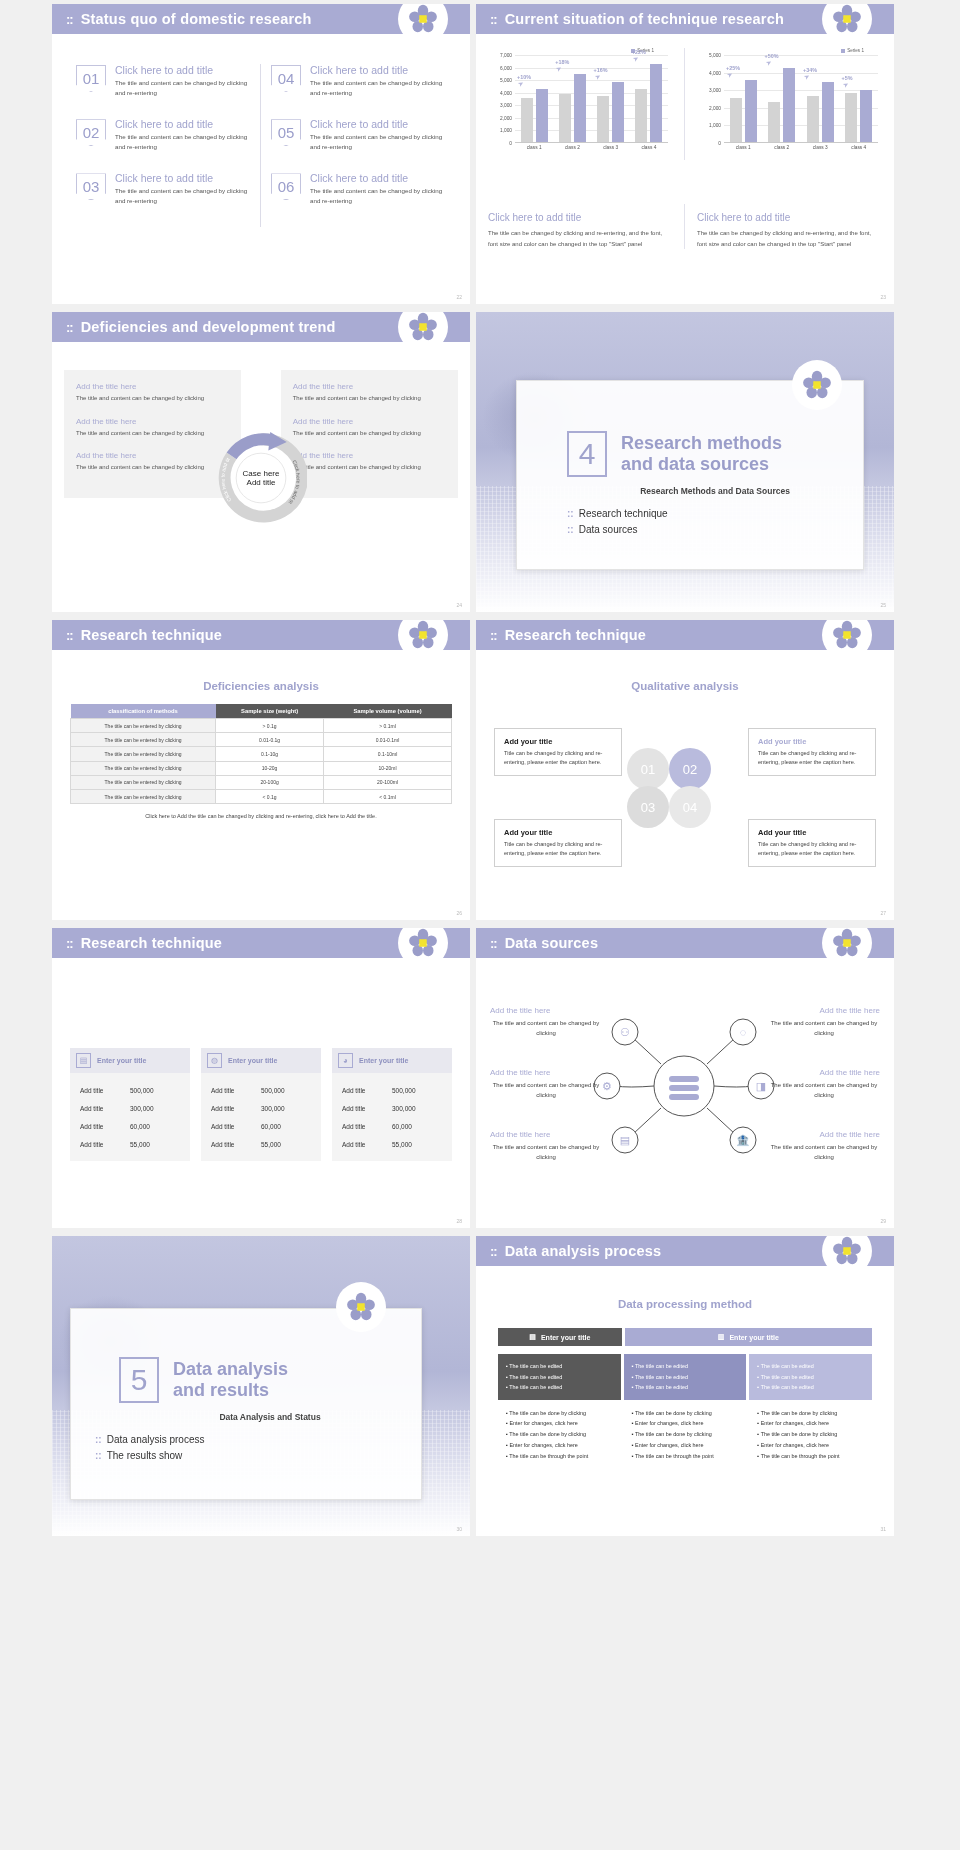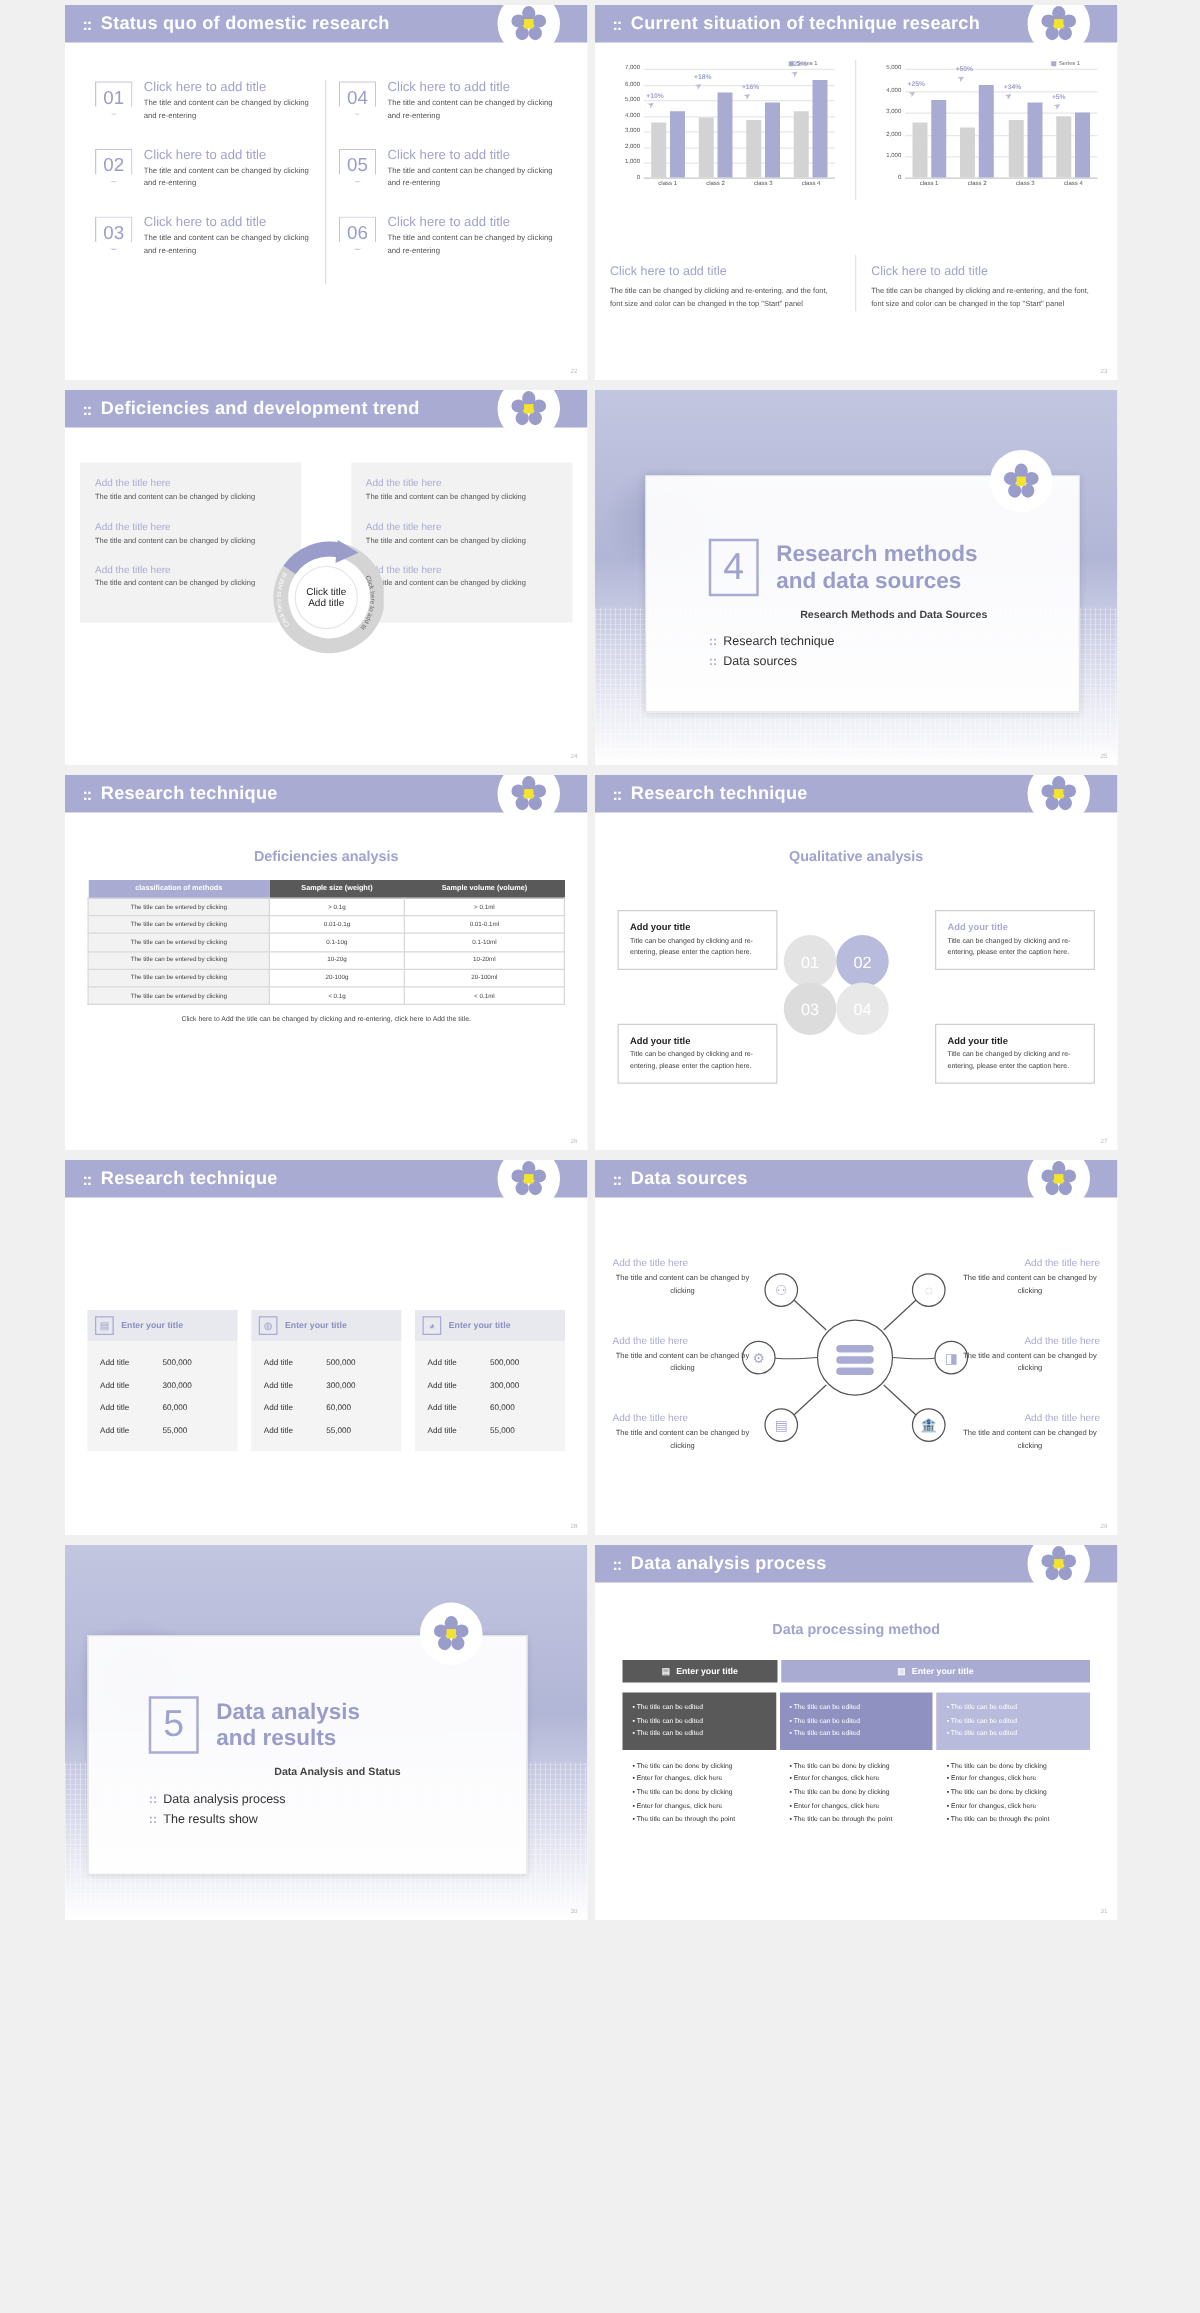--- a/index.html
+++ b/index.html
@@ -418,21 +418,21 @@
         <path d="M50 8 A42 42 0 1 1 18 26" fill="none" stroke="#d4d4d4" stroke-width="13"></path>
         <path d="M18 26 A42 42 0 0 1 62 9" fill="none" stroke="#9a9dc9" stroke-width="13"></path>
         <polygon points="60,0 78,11 58,20" fill="#9a9dc9"></polygon>
         <circle cx="50" cy="50" r="27" fill="#fff" stroke="#e5e5e5" stroke-width="1"></circle>
         <path id="arcL" d="M18 74 A40 40 0 0 1 16 30" fill="none"></path>
         <path id="arcR" d="M84 32 A40 40 0 0 1 80 76" fill="none"></path>
         <text font-size="5.5" fill="#fff"><textPath href="#arcL">Click here to add title</textPath></text>
         <text font-size="5.5" fill="#666"><textPath href="#arcR">Click here to add title</textPath></text>
       </svg>
       <div style="position:absolute;left:0;top:50%;width:100%;transform:translateY(-50%);text-align:center;">
-        <div style="font-size:8px;color:#222;">Click title</div>
+        <div style="font-size:8px;color:#222;">Case here</div>
         <div style="font-size:8px;color:#222;">Add title</div>
       </div>
     </div>
     <div class="pgnum">24</div>
   </div>
 
   <div class="slide">
     <div class="cover">
         <div class="coverbg"></div>
       </div>
@@ -748,21 +748,21 @@
       </div>
     <div class="cardbox" style="left:18px; top:72px; right:48px; bottom:36px;">
       <div style="display:flex; align-items:center; margin:48px 0 0 48px;">
         <div class="cvnum">5</div>
         <div style="margin-left:14px;">
           <div class="cvtitle">Data analysis</div>
           <div class="cvtitle">and results</div>
         </div>
       </div>
       <div class="cvsub" style="margin:9px 0 0 48px;">Data Analysis and Status</div>
-      <div style="margin:12px 0 0 48px;">
+      <div style="margin:12px 0 0 24px;">
         <div class="cvli"><span class="d">::</span><span>Data analysis process</span></div>
         <div class="cvli"><span class="d">::</span><span>The results show</span></div>
       </div>
     </div>
     <div class="flower" style="right:84px; top:46px;">
       <svg viewBox="0 0 40 40">
           <g fill="#9a9dc9">
             <ellipse cx="20" cy="9" rx="7" ry="8"></ellipse>
             <ellipse cx="31" cy="17" rx="7.5" ry="7"></ellipse>
             <ellipse cx="9" cy="17" rx="7.5" ry="7"></ellipse>

